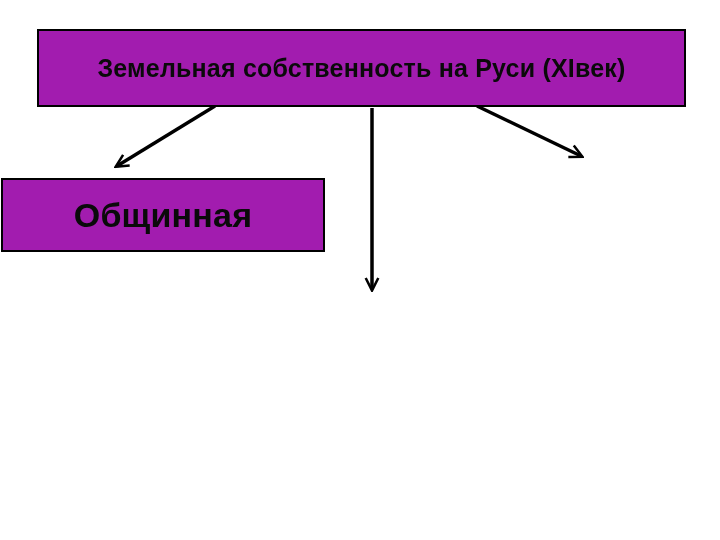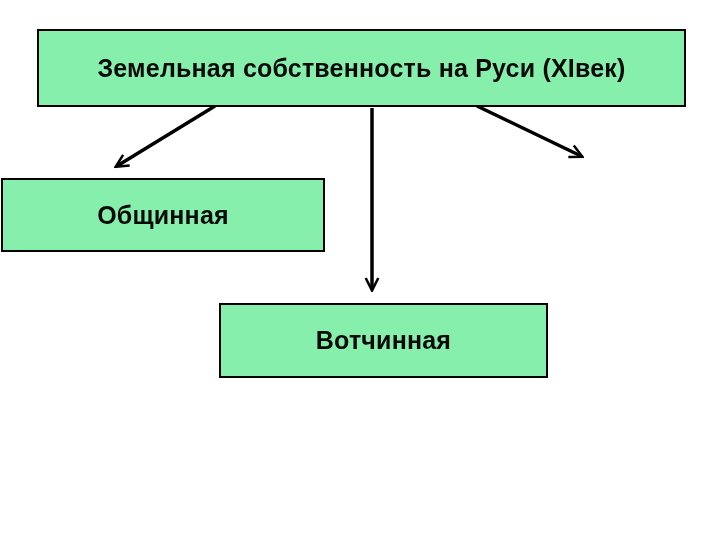--- a/index.html
+++ b/index.html
@@ -20,42 +20,42 @@
     left: 0;
     top: 0;
     width: 720px;
     height: 540px;
     pointer-events: none;
   }
   .node {
     position: absolute;
     box-sizing: border-box;
     border: 2.5px solid #000000;
-    background: #86efac;
+    background: #a21caf;
     display: flex;
     align-items: center;
     justify-content: center;
     text-align: right;
     font-weight: bold;
     color: #0a0a0a;
     letter-spacing: 0.2px;
   }
   .node-root {
     left: 37px;
     top: 29px;
     width: 649px;
     height: 78px;
     font-size: 25px;
   }
   .node-left {
     left: 1px;
     top: 178px;
     width: 324px;
     height: 74px;
-    font-size: 25px;
+    font-size: 34px;
   }
   .node-right {
     left: 411px;
     top: 179px;
     width: 287px;
     height: 79px;
     font-size: 25px;
   }
   .node-bottom {
     left: 219px;
@@ -83,17 +83,14 @@
 
   <div class="node node-root">
     <span>Земельная собственность на Руси (XIвек)</span>
   </div>
 
   <div class="node node-left">
     <span>Общинная</span>
   </div>
 
 
-  <div class="node node-bottom">
-    <span>Вотчинная</span>
-  </div>
 
 </div>
 
 </body></html>

